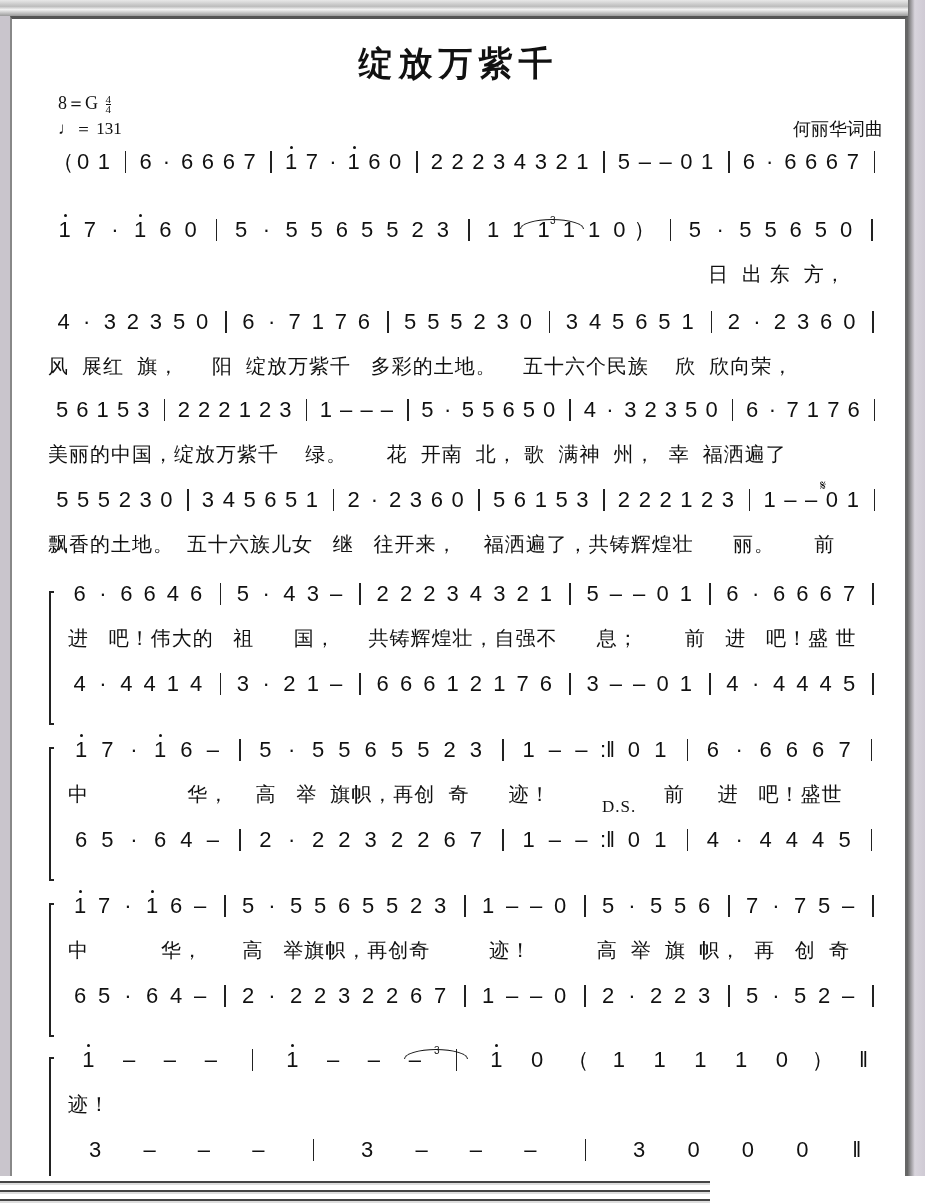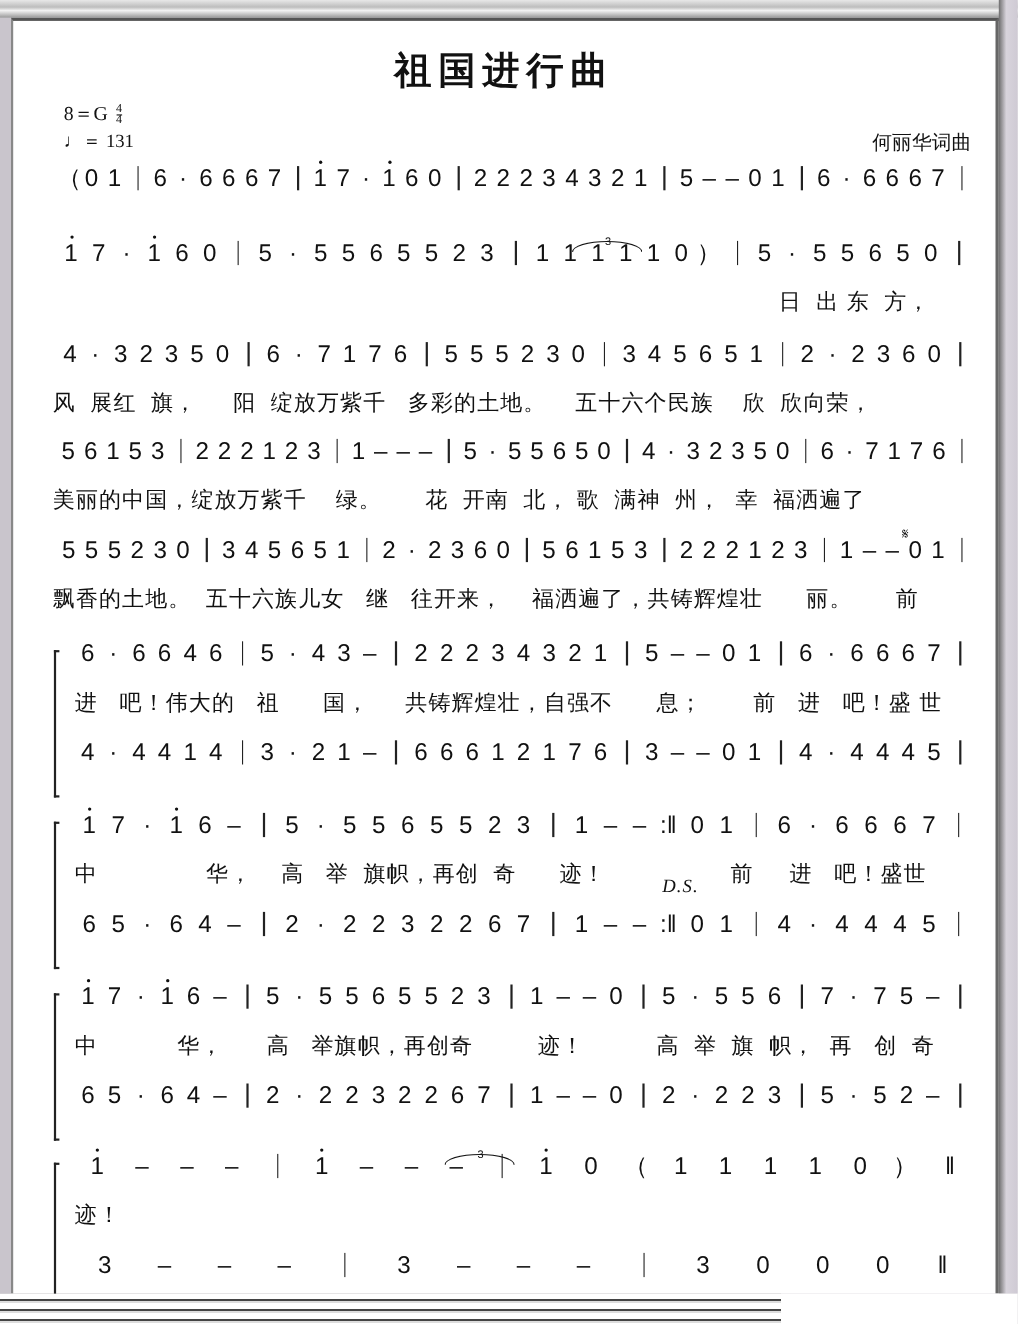--- a/index.html
+++ b/index.html
@@ -16,31 +16,31 @@
   .key .frac span:first-child{border-bottom:1px solid #111;}
   .tempo{position:absolute;left:46px;top:98px;font-size:17px;color:#111;font-family:"Liberation Serif",serif;}
   .author{position:absolute;right:22px;top:98px;font-size:18px;color:#111;}
   .row{position:absolute;left:0;height:30px;white-space:nowrap;}
   .tok{position:absolute;top:0;font-size:22px;line-height:26px;color:#111;text-align:center;font-family:"Liberation Sans",sans-serif;}
   .tok .dotup{position:absolute;left:50%;top:-3px;width:3px;height:3px;margin-left:-1px;background:#111;border-radius:50%;}
   .slur{position:absolute;height:10px;border:1.5px solid #111;border-bottom:none;border-radius:50% 50% 0 0/100% 100% 0 0;box-sizing:border-box;}
   .bar{position:absolute;width:1.5px;background:#222;}
   .lyric{position:absolute;font-size:20px;color:#111;white-space:pre;letter-spacing:1px;}
   .brace{position:absolute;left:37px;width:5px;border:2px solid #222;border-right:none;box-sizing:border-box;}
-  .ds{font-family:"Liberation Serif",serif;font-style:italic;font-size:17px;}
+  .ds{font-family:"Liberation Serif",serif;font-size:17px;}
   .trip{position:absolute;font-size:10px;color:#111;}
 </style>
 </head>
 <body>
 
 <div id="frame-top"></div>
 <div id="right-strip"></div>
 
 <div id="page">
-  <div class="title">祖国进行曲</div>
+  <div class="title">绽放万紫千</div>
   <div class="key">
     <span>8＝G</span>
     <span class="frac">
       <span>4</span>
       <span>4</span>
     </span>
   </div>
   <div class="tempo">♩＝ 131</div>
   <div class="author">何丽华词曲</div>
 

